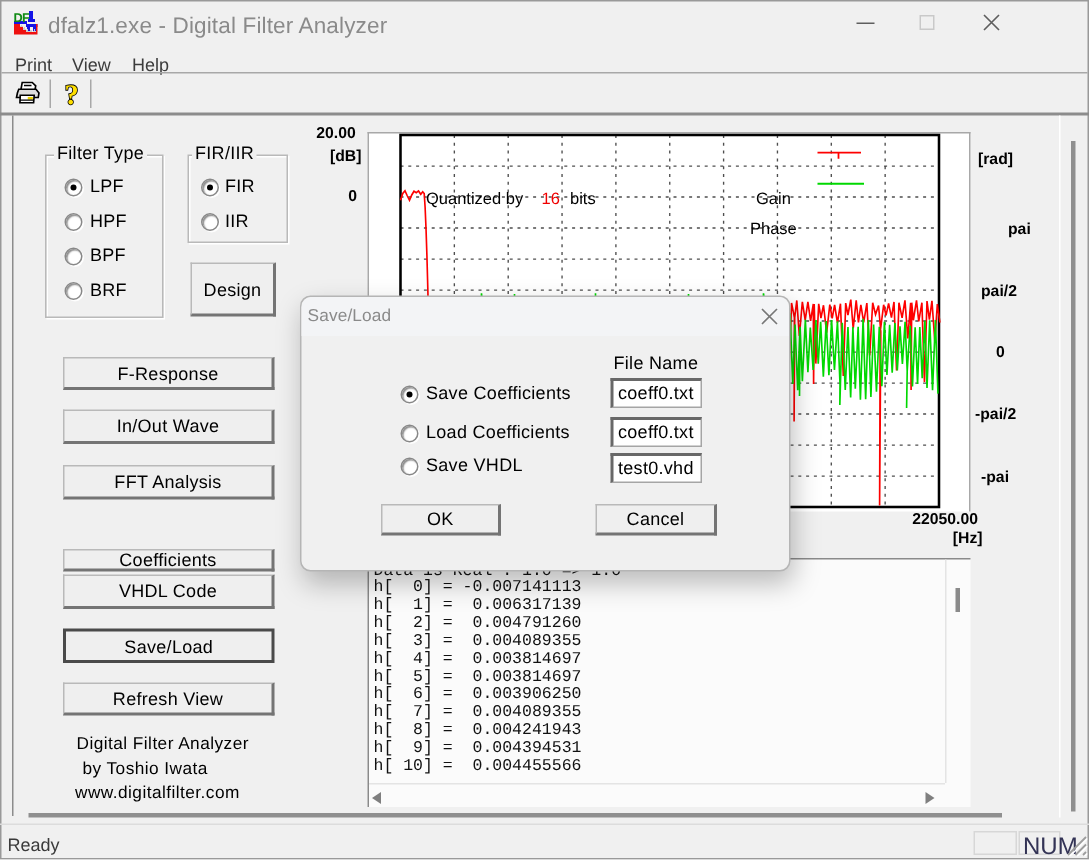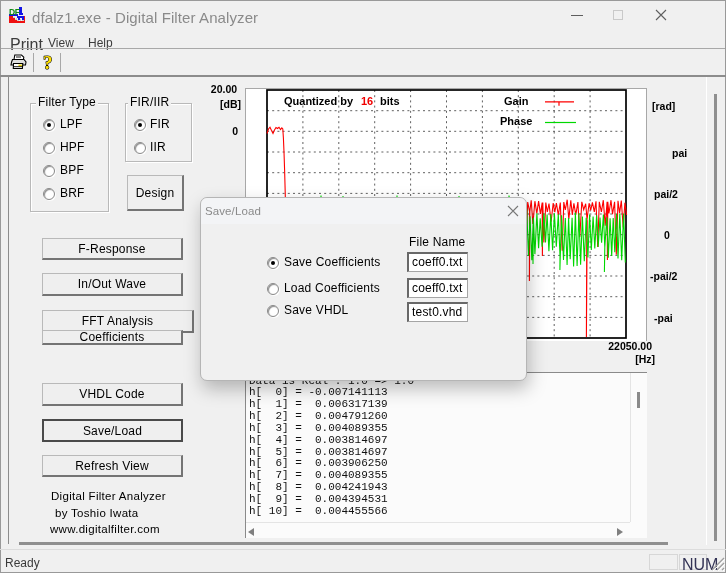--- a/index.html
+++ b/index.html
@@ -1,20 +1,20 @@
 <!DOCTYPE html>
 <html><head><meta charset="utf-8"><style>
 * { margin:0; padding:0; box-sizing:border-box; }
 html,body { width:726px; height:573px; overflow:hidden; }
 body { font-family:"Liberation Sans", sans-serif; background:#f0f0f0; position:relative; }
 .win { position:absolute; inset:0; border:1px solid #999; background:#f0f0f0; }
 .abs { position:absolute; }
 .t11 { position:absolute; font-size:11.5px; color:#000; white-space:nowrap; letter-spacing:0.3px; }
 .ax { position:absolute; font-size:10.5px; font-weight:bold; color:#000; white-space:nowrap; }
-.ct { position:absolute; font-size:11px; font-weight:bold; color:#000; white-space:nowrap; }
+.ct { position:absolute; font-size:11px; font-weight:normal; color:#000; white-space:nowrap;margin-top:32px; }
 .btn { position:absolute; background:#efefef; border-top:1px solid #b9b9b9; border-left:1px solid #b9b9b9; border-right:2px solid #747474; border-bottom:2px solid #747474; display:flex; align-items:center; justify-content:center; font-size:12px; letter-spacing:0.2px; color:#000; }
 .gbox { position:absolute; border:1px solid #b9b9b9; box-shadow:1px 1px 0 #fff, inset 1px 1px 0 #fff; }
 .glabel { position:absolute; background:#f0f0f0; font-size:12px; letter-spacing:0.2px; padding:0 2px; white-space:nowrap; }
 .radio { position:absolute; width:12px; height:12px; border-radius:50%; background:#fff; border:1px solid #888; box-shadow: inset 1px 1px 1px rgba(0,0,0,0.45), 1px 1px 0 rgba(255,255,255,0.9); }
 .radio.sel::after { content:""; position:absolute; left:3px; top:3px; width:4px; height:4px; border-radius:50%; background:#000; }
 .rlabel { position:absolute; font-size:12px; letter-spacing:0.2px; white-space:nowrap; }
 .field { position:absolute; width:61px; height:20px; background:#fff; border:1px solid #a5a5a5; border-top:2px solid #686868; border-left:2px solid #686868; font-size:12px; letter-spacing:0.2px; padding:1px 0 0 3px; white-space:nowrap; }
 </style></head>
 <body>
 <div class="win"></div>
@@ -32,21 +32,21 @@
  <rect x="15.2" y="9" width="0.8" height="7" fill="#ee1111"></rect>
  <text x="0" y="7.6" font-family="Liberation Sans" font-size="8.5" font-weight="bold" fill="#0f8a14" letter-spacing="-0.4">DF</text>
 </svg>
 <div class="abs" style="left:32px;top:9px;font-size:15px;color:#8a8a8a;letter-spacing:0.1px">dfalz1.exe - Digital Filter Analyzer</div>
 <div class="abs" style="left:571px;top:15px;width:12px;height:1px;background:#5e5e5e"></div>
 <div class="abs" style="left:613px;top:10px;width:10px;height:10px;border:1px solid #c9c9c9"></div>
 <svg class="abs" style="left:655px;top:9px" width="12" height="12">
     <path d="M1,1 L11,11 M11,1 L1,11" stroke="#5e5e5e" stroke-width="1.1"></path>
   </svg>
 
-<div class="abs" style="left:10px;top:36px;font-size:16px;color:#3c3c3c">Print</div>
+<div class="abs" style="left:10px;top:36px;font-size:12px;color:#3c3c3c">Print</div>
 <div class="abs" style="left:48px;top:36px;font-size:12px;color:#3c3c3c">View</div>
 <div class="abs" style="left:88px;top:36px;font-size:12px;color:#3c3c3c">Help</div>
 <div class="abs" style="left:1px;top:48px;width:724px;height:1px;background:#a8a8a8"></div>
 
 <svg class="abs" style="left:9px;top:53px" width="18" height="18" viewBox="0 0 18 18">
  <path d="M5,6.5 L5.8,2 L12.5,2 L14.8,4.2 L14.4,6.5" fill="#fff" stroke="#000" stroke-width="1.1"></path>
  <line x1="7" y1="4" x2="12" y2="4" stroke="#000" stroke-width="0.9"></line>
  <path d="M3.5,6.5 L15,6.5 L17,9 L16.5,12 L2,12 L2.6,9 Z" fill="#dedede" stroke="#000" stroke-width="1.1"></path>
  <path d="M4.5,10.5 L13.8,10.5 L13.4,15.5 L4.3,15.5 Z" fill="#fff" stroke="#000" stroke-width="1.1"></path>
  <rect x="9.5" y="11.6" width="3.4" height="1.8" fill="#e8d000"></rect>
@@ -79,22 +79,22 @@
 <div class="glabel" style="left:128px;top:95px">FIR/IIR</div>
 <div class="radio sel" style="left:134px;top:119px"></div>
 <div class="rlabel" style="left:150px;top:117px">FIR</div>
 <div class="radio" style="left:134px;top:142px"></div>
 <div class="rlabel" style="left:150px;top:140px">IIR</div>
 
 <div class="btn" style="left:127px;top:175px;width:57px;height:36px">Design</div>
 
 <div class="btn" style="left:42px;top:238px;width:141px;height:22px">F-Response</div>
 <div class="btn" style="left:42px;top:273px;width:141px;height:23px">In/Out Wave</div>
-<div class="btn" style="left:42px;top:310px;width:152px;height:23px">FFT Analysis</div>
-<div class="btn" style="left:42px;top:330px;width:141px;height:15px">Coefficients</div>
+<div class="btn" style="left:42px;top:310px;width:141px;height:23px">FFT Analysis</div>
+<div class="btn" style="left:42px;top:366px;width:141px;height:15px">Coefficients</div>
 <div class="btn" style="left:42px;top:383px;width:141px;height:23px">VHDL Code</div>
 <div class="btn" style="left:42px;top:419px;width:141px;height:23px;border:2px solid #4a4a4a">Save/Load</div>
 <div class="btn" style="left:42px;top:455px;width:141px;height:22px">Refresh View</div>
 
 <div class="t11" style="left:51px;top:490px">Digital Filter Analyzer</div>
 <div class="t11" style="left:55px;top:507px">by Toshio Iwata</div>
 <div class="t11" style="left:50px;top:523px">www.digitalfilter.com</div>
 
 <div class="abs" style="left:245px;top:88px;width:402px;height:253px;background:#fff;border:1px solid #a8a8a8;border-bottom:none"></div>
 <svg class="abs" style="left:245px;top:88px" width="402" height="253" viewBox="0 0 402 253">
@@ -172,20 +172,22 @@
   <div style="position:absolute;left:208px;top:37px;font-size:12px;letter-spacing:0.2px">File Name</div>
   <div class="radio sel" style="left:66px;top:59px"></div>
     <div class="rlabel" style="left:83px;top:57px">Save Coefficients</div>
   <div class="radio" style="left:66px;top:85px"></div>
     <div class="rlabel" style="left:83px;top:83px">Load Coefficients</div>
   <div class="radio" style="left:66px;top:107px"></div>
     <div class="rlabel" style="left:83px;top:105px">Save VHDL</div>
   <div class="field" style="left:206px;top:54px">coeff0.txt</div>
   <div class="field" style="left:206px;top:80px">coeff0.txt</div>
   <div class="field" style="left:206px;top:104px">test0.vhd</div>
+  <div class="btn" style="left:53px;top:138px;width:80px;height:21px">OK</div>
+  <div class="btn" style="left:196px;top:138px;width:81px;height:21px">Cancel</div>
 </div>
 
 <div class="abs" style="left:0px;top:549px;width:726px;height:1px;background:#dcdcdc"></div>
 <div class="abs" style="left:5px;top:556px;font-size:12px;color:#3a3a3a">Ready</div>
 <div class="abs" style="left:649px;top:554px;width:29px;height:16px;border:1px solid #d7d7d7"></div>
 <div class="abs" style="left:679px;top:554px;width:28px;height:16px;border:1px solid #d7d7d7"></div>
 <div class="abs" style="left:682px;top:556px;font-size:16px;color:#333355">NUM</div>
 <svg class="abs" style="left:710px;top:556px" width="15" height="15">
     <path d="M14,2 L2,14" stroke="#9d9d9d" stroke-width="1.2"></path>
     <path d="M15,3 L3,15" stroke="#fff" stroke-width="1"></path>

